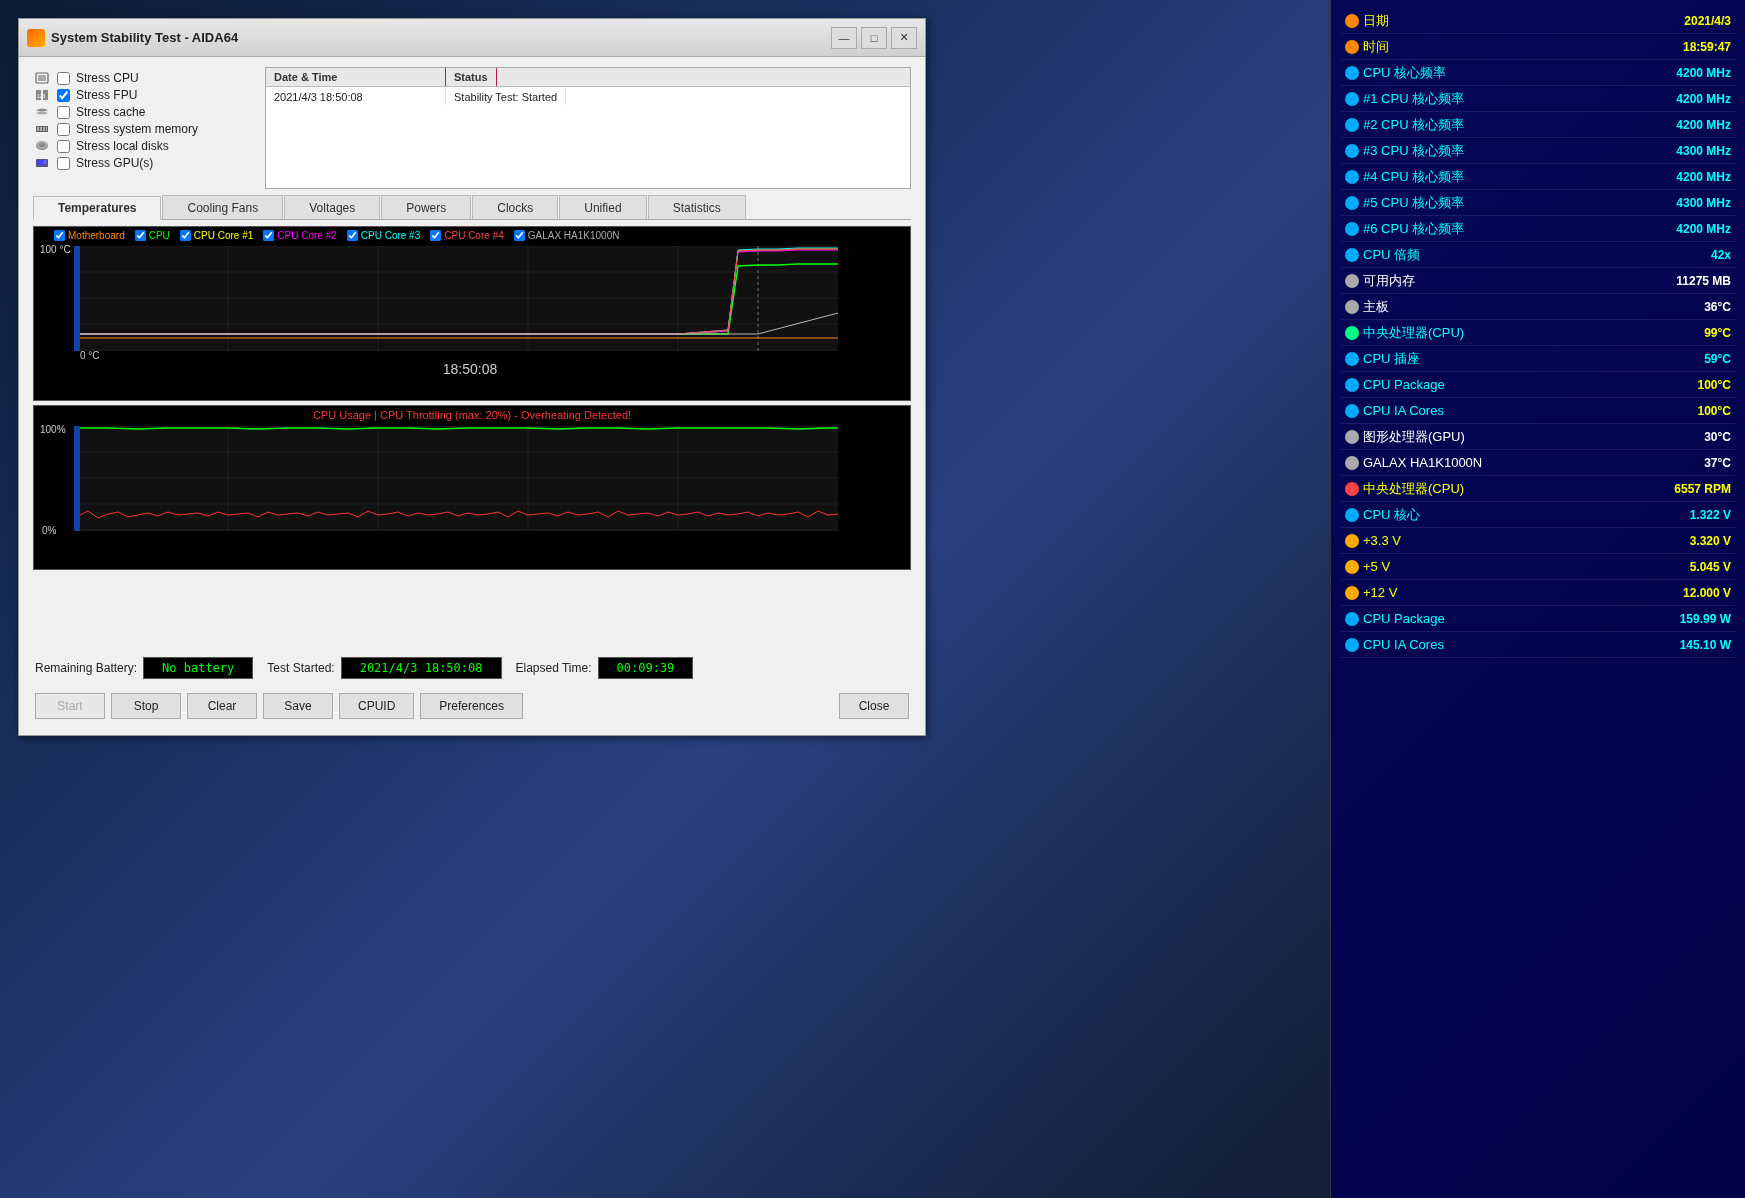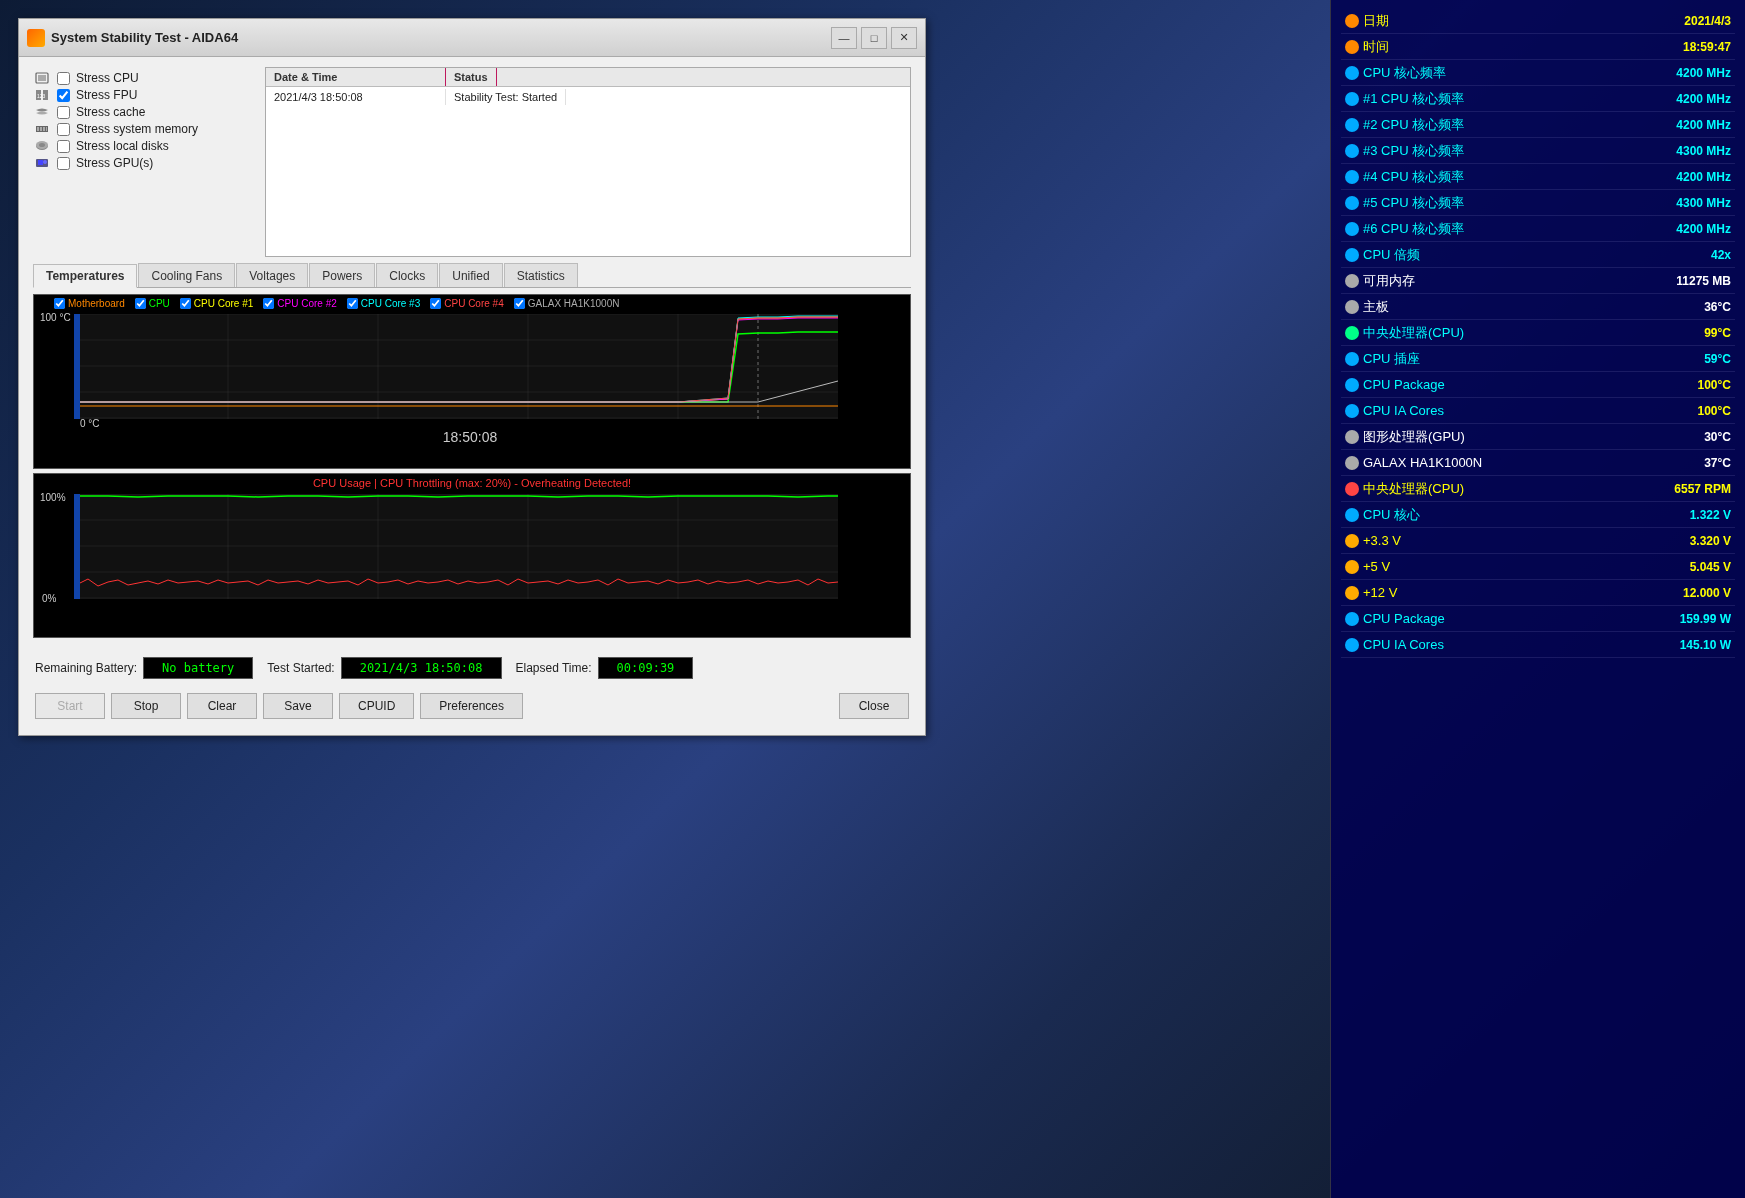--- a/index.html
+++ b/index.html
@@ -80,21 +80,21 @@
       height: calc(100% - 38px);
       display: flex;
       flex-direction: column;
       gap: 6px;
     }
 
     
     .top-section {
       display: flex;
       gap: 12px;
-      height: 190px;
+      height: 122px;
     }
 
     
     .checkboxes-panel {
       width: 220px;
       display: flex;
       flex-direction: column;
       gap: 3px;
       padding-top: 4px;
     }
@@ -151,21 +151,21 @@
     }
     .log-cell:first-child { width: 180px; }
 
     
     .tabs-bar {
       display: flex;
       gap: 0;
       border-bottom: 1px solid #aaa;
     }
     .tab {
-      padding: 4px 12px;
+      padding: 4px 24px;
       font-size: 12px;
       border: 1px solid #bbb;
       border-bottom: none;
       background: #e0e0e0;
       cursor: pointer;
       color: #333;
       margin-right: 1px;
       text-align: right;
     }
     .tab.active {

